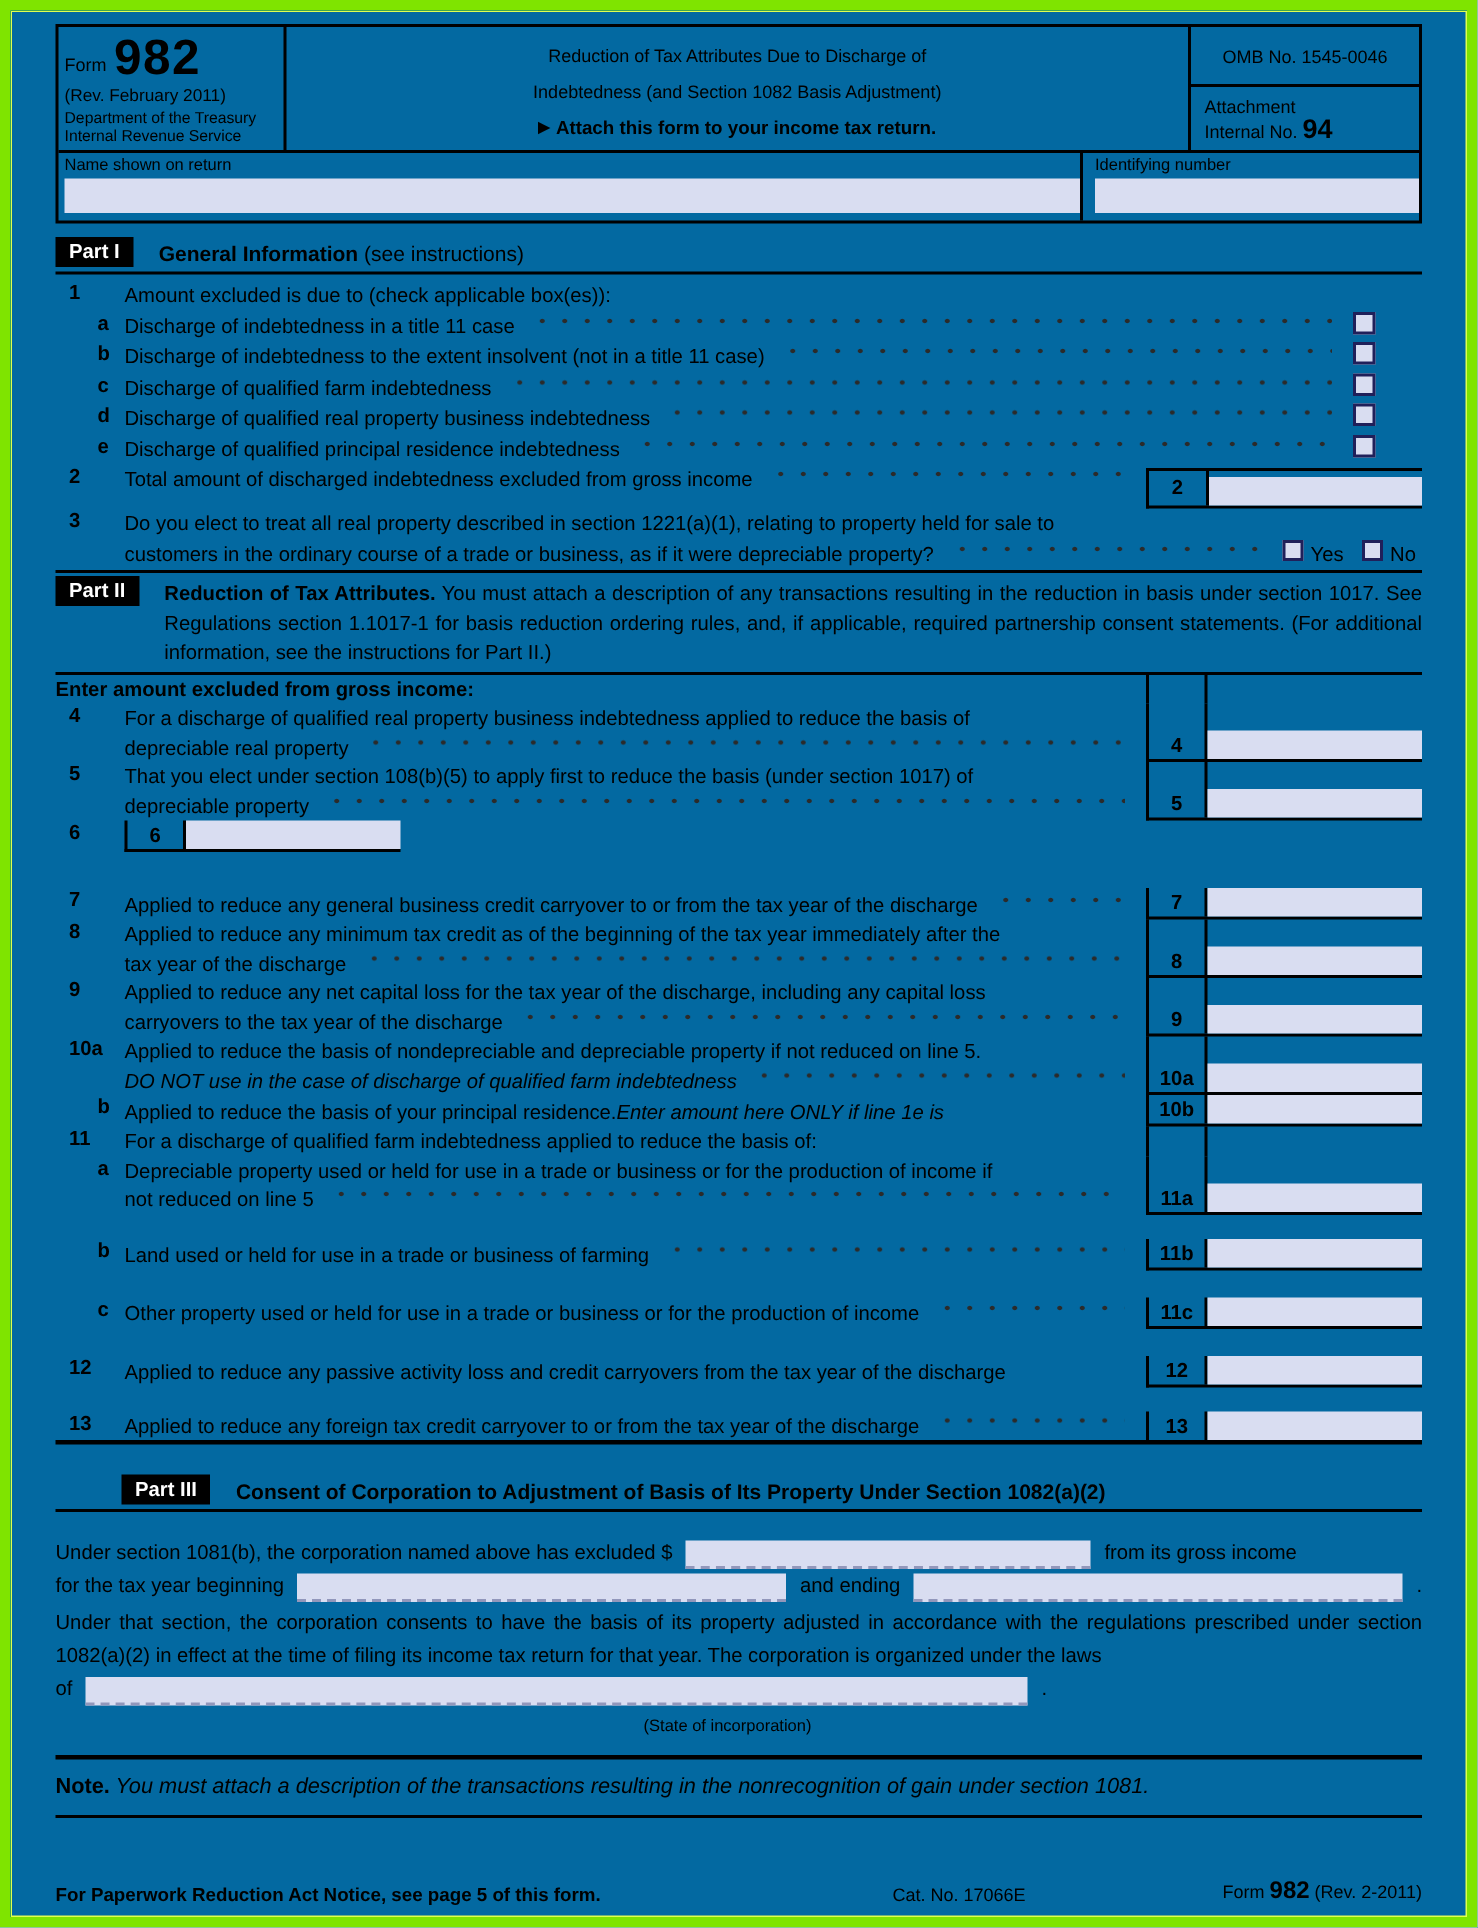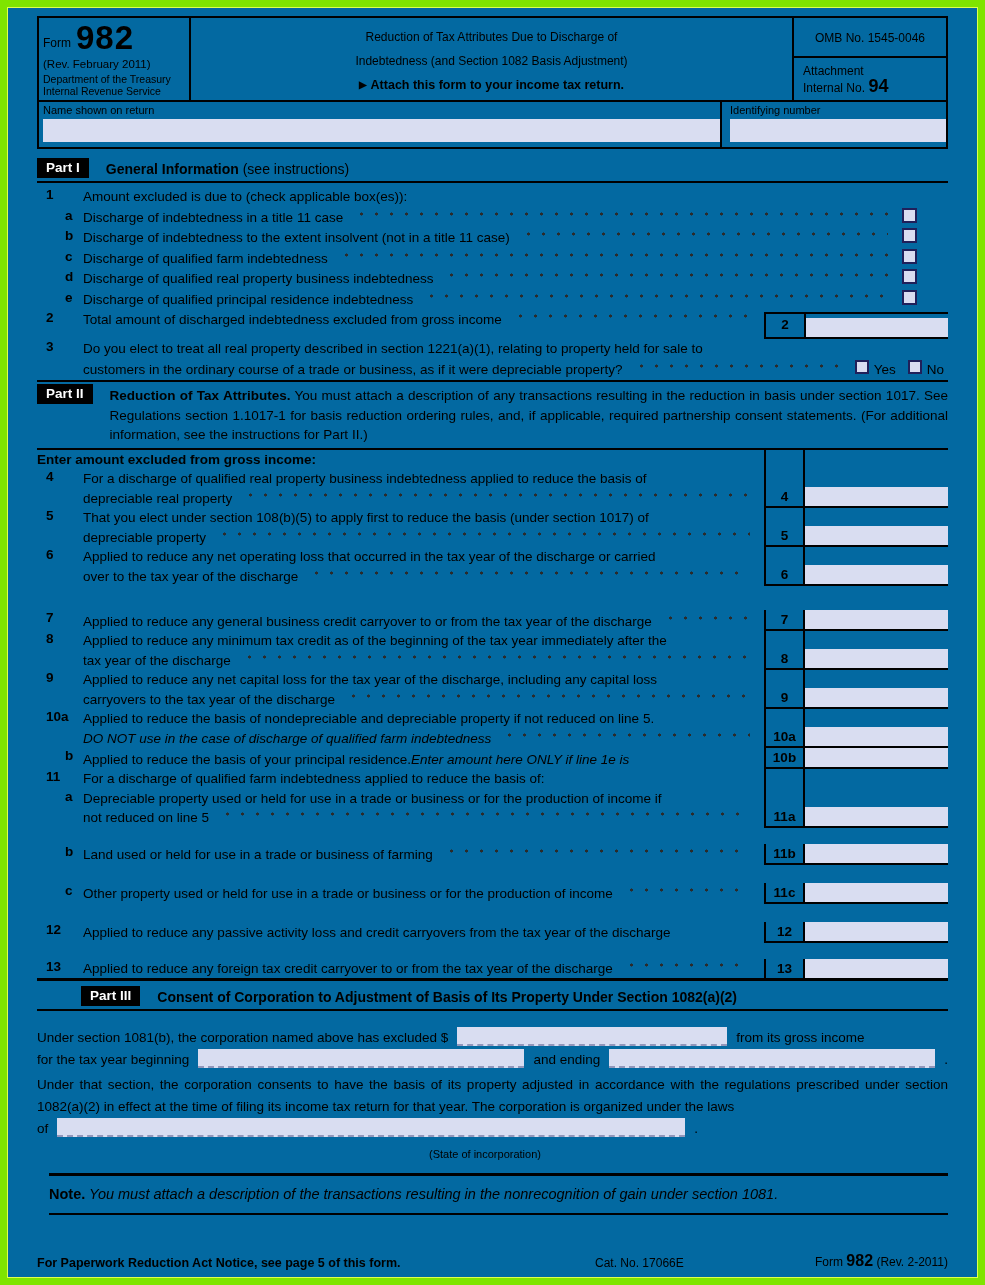--- a/index.html
+++ b/index.html
@@ -46,21 +46,21 @@
   .nfield{height:23px;background:var(--fieldbg);margin-top:3px;}
 
   
   .partbar{display:flex;align-items:flex-start;padding:2px 0 3px;border-bottom:2.5px solid #000;}
   .partbox{background:#000;color:#fff;font-weight:700;font-size:13.5px;padding:2px 9px 3px;margin-right:17px;flex:none;}
   .ptitle{font-weight:700;font-size:14px;padding-top:3px;}
   .pnote{font-weight:400;}
   .p1bar{margin-top:7px;}
   .p2bar{border-top:2.5px solid #000;}
   .p2desc{flex:1;font-size:13.5px;line-height:19.5px;padding-top:2px;text-align:justify;}
-  .p3bar{margin-top:3px;padding-left:44px;}
+  .p3bar{margin-top:18px;padding-left:44px;}
 
   
   .gut{width:46px;flex:none;font-weight:700;padding-left:9px;box-sizing:border-box;}
   .gut.letter{padding-left:28px;}
   .tcol{flex:1;display:flex;flex-direction:column;justify-content:flex-end;min-width:0;}
   .tline{display:flex;align-items:flex-start;line-height:20.5px;}
   .leader{flex:1 1 6px;height:12px;margin:0 8px 3px 11px;
     background-image:radial-gradient(circle,#2b2b2b 1.35px,rgba(0,0,0,0) 1.75px);
     background-size:15px 12px;background-repeat:repeat-x;background-position:0 100%;}
   .cb{width:15px;height:15px;flex:none;box-sizing:border-box;background:var(--fieldbg);border:2px solid #20205a;margin:0 31px 2px 6px;}
@@ -83,30 +83,30 @@
   .ncell{width:39px;flex:none;border-right:2px solid #000;display:flex;align-items:flex-end;justify-content:center;font-weight:700;padding-bottom:2px;box-sizing:border-box;}
   .fcell{flex:1;display:flex;align-items:flex-end;}
   .afield{width:100%;height:19px;background:var(--fieldbg);}
   .p2row .tline{line-height:19.5px;}
   .pad24{padding-top:24px;}
   .pad18{padding-top:18px;}
   .pad16{padding-top:16px;}
 
   
   .p3block{margin-top:16px;font-size:13.5px;line-height:22px;}
-  .p3line{display:flex;}
+  .p3line{display:flex;align-items:flex-end;}
   .f3{display:inline-block;height:19px;background:var(--fieldbg);border-bottom:2px dashed #9297bb;margin:0 9px;box-sizing:border-box;}
   #f3a{width:270px;flex:none;}
   .f3grow{flex:1;}
   #f3d{width:628px;flex:none;}
   .p3para{text-align:justify;margin-top:3px;}
   .scap{font-size:11px;width:640px;margin:3px 0 0 128px;text-align:center;}
 
   
-  .noteblk{border-top:3px solid #000;border-bottom:2.5px solid #000;margin-top:8px;padding:10px 0 11px;font-size:14.5px;margin-left:12px;}
+  .noteblk{border-top:3px solid #000;border-bottom:2.5px solid #000;margin-top:8px;padding:10px 0 11px;font-size:14.5px;}
   .footer{display:flex;align-items:flex-end;padding-top:7px;margin-top:auto;}
   .fo-left{flex:1;font-weight:700;font-size:12.5px;}
   .fo-cat{width:220px;font-size:12px;}
   .fo-right{font-size:12px;}
   .fo-num{font-size:16px;font-weight:700;}
 </style>
 </head>
 <body>
 
 <div class="page">
@@ -296,29 +296,20 @@
           </div>
           <div class="rcell">
             <div class="ncell">5</div>
             <div class="fcell">
               <div class="afield"></div>
             </div>
           </div>
         </div>
         <div class="p2row">
           <div class="gut ">6</div>
-          <div class="tcol">
-            <div class="tline">
-              <span>Applied to reduce any net operating loss that occurred in the tax year of the discharge or carried</span>
-            </div>
-            <div class="tline">
-              <span>over to the tax year of the discharge</span>
-              <span class="leader"></span>
-            </div>
-          </div>
           <div class="rcell">
             <div class="ncell">6</div>
             <div class="fcell">
               <div class="afield"></div>
             </div>
           </div>
         </div>
         <div class="p2row pad24">
           <div class="gut ">7</div>
           <div class="tcol">

